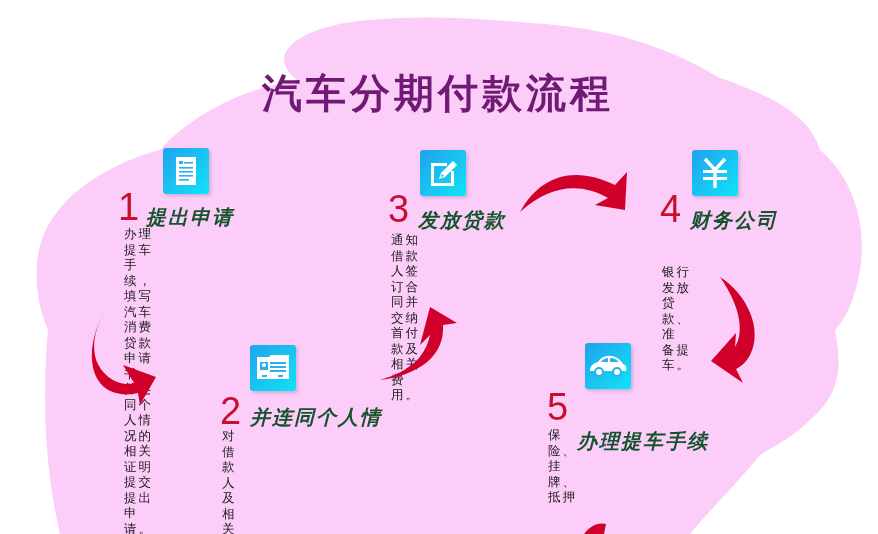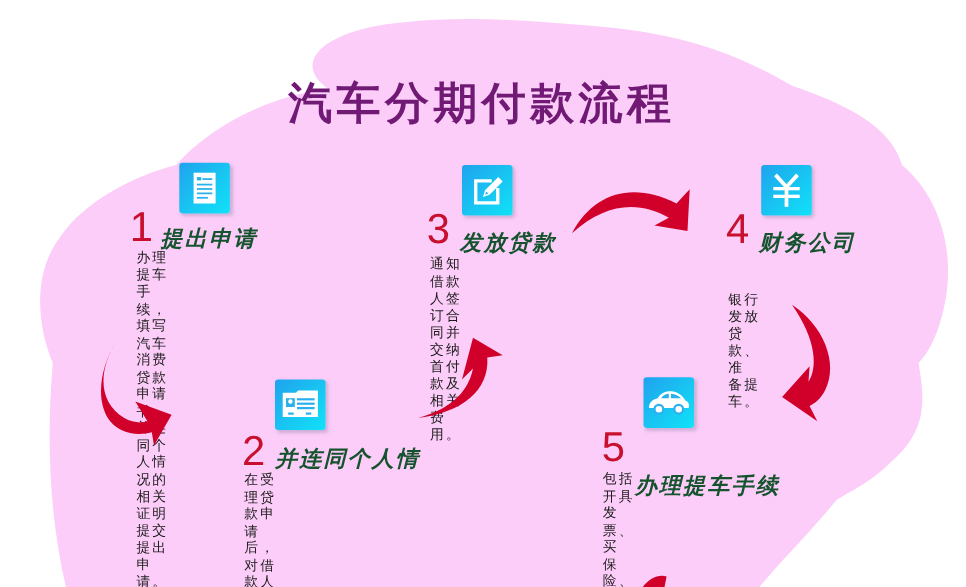--- a/index.html
+++ b/index.html
@@ -79,21 +79,20 @@
         <rect x="14" y="8" width="16" height="2" fill="#2ab0ee"></rect>
         <rect x="14" y="12" width="16" height="2" fill="#2ab0ee"></rect>
         <rect x="14" y="16" width="16" height="2" fill="#2ab0ee"></rect>
         <rect x="6" y="21" width="5" height="2" fill="#2ab0ee"></rect>
         <rect x="22" y="21" width="5" height="2" fill="#2ab0ee"></rect>
       </svg>
   </div>
   <div class="num" style="left:220px;top:392px;">2</div>
   <div class="label" style="left:250px;top:404px;">并连同个人情</div>
   <div class="desc" style="left:222px;top:428px;">
-    <div>在受理贷款申请后，</div>
     <div>对借款人及相关人员</div>
 
   </div>
 </div>
 
 <div class="step">
   <div class="icon" style="left:420px;top:150px;">
     <svg width="30" height="30" viewBox="0 0 30 30">
         <path d="M3 5 h16 v3 h-13 v17 h17 v-12 h3 v15 h-23 z" fill="#fff"></path>
         <path d="M11 21 l2 -6 l12 -12 l4 4 l-12 12 z" fill="#fff"></path>
@@ -132,21 +131,20 @@
         <path d="M2 17 C2 11, 6 9, 10 8 C13 3, 18 1, 24 2 C30 3, 33 7, 35 10 C38 11, 39 14, 38 17 Z" fill="#fff"></path>
         <path d="M13 8 C15 5, 18 4, 20 4 L20 8 Z" fill="#2ab0ee"></path>
         <path d="M22 4 C26 4, 29 6, 31 8 L22 8 Z" fill="#2ab0ee"></path>
         <circle cx="11" cy="18" r="4" fill="#fff" stroke="#2ab0ee" stroke-width="2"></circle>
         <circle cx="29" cy="18" r="4" fill="#fff" stroke="#2ab0ee" stroke-width="2"></circle>
       </svg>
   </div>
   <div class="num" style="left:547px;top:388px;">5</div>
   <div class="label" style="left:577px;top:428px;">办理提车手续</div>
   <div class="desc" style="left:548px;top:427px;">
-    <div>包括开具发票、买</div>
     <div>保险、挂牌、抵押</div>
 
   </div>
 </div>
 
 <svg class="arrow" style="left:88px;top:305px;" width="75" height="105" viewBox="0 0 75 105">
   <path d="M18 5 C2 30, 0 60, 25 75 C32 79, 40 80, 46 78 L35 60 L68 72 L52 100 L50 88 C35 92, 18 88, 10 75 C-2 55, 5 25, 18 5 Z" fill="#d1002a"></path>
 </svg>
 
 <svg class="arrow" style="left:375px;top:295px;" width="85" height="90" viewBox="0 0 85 90">

